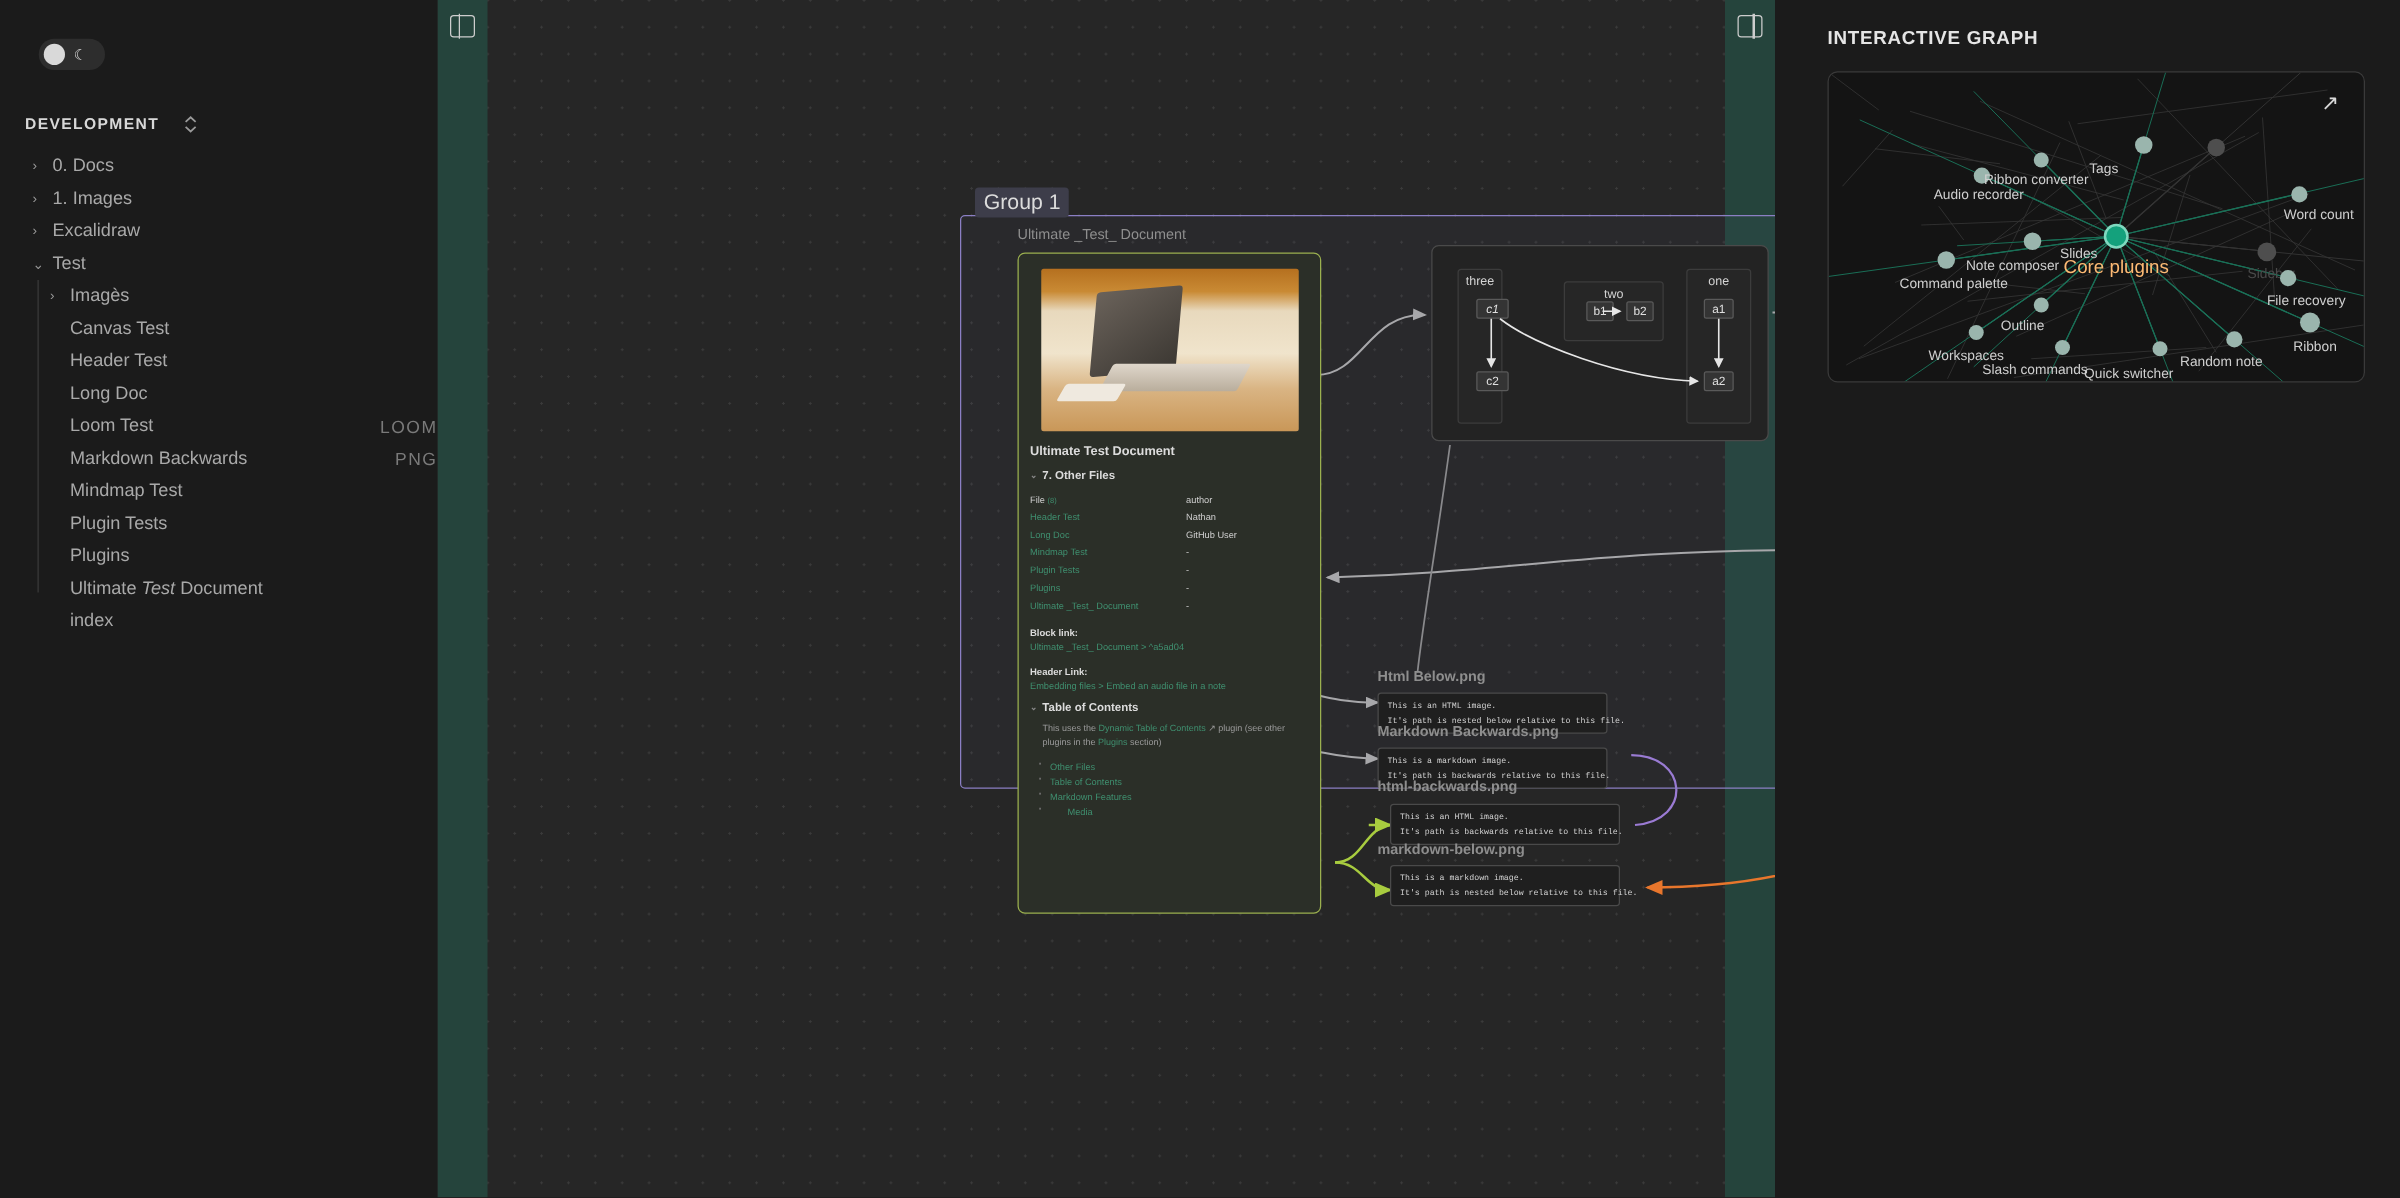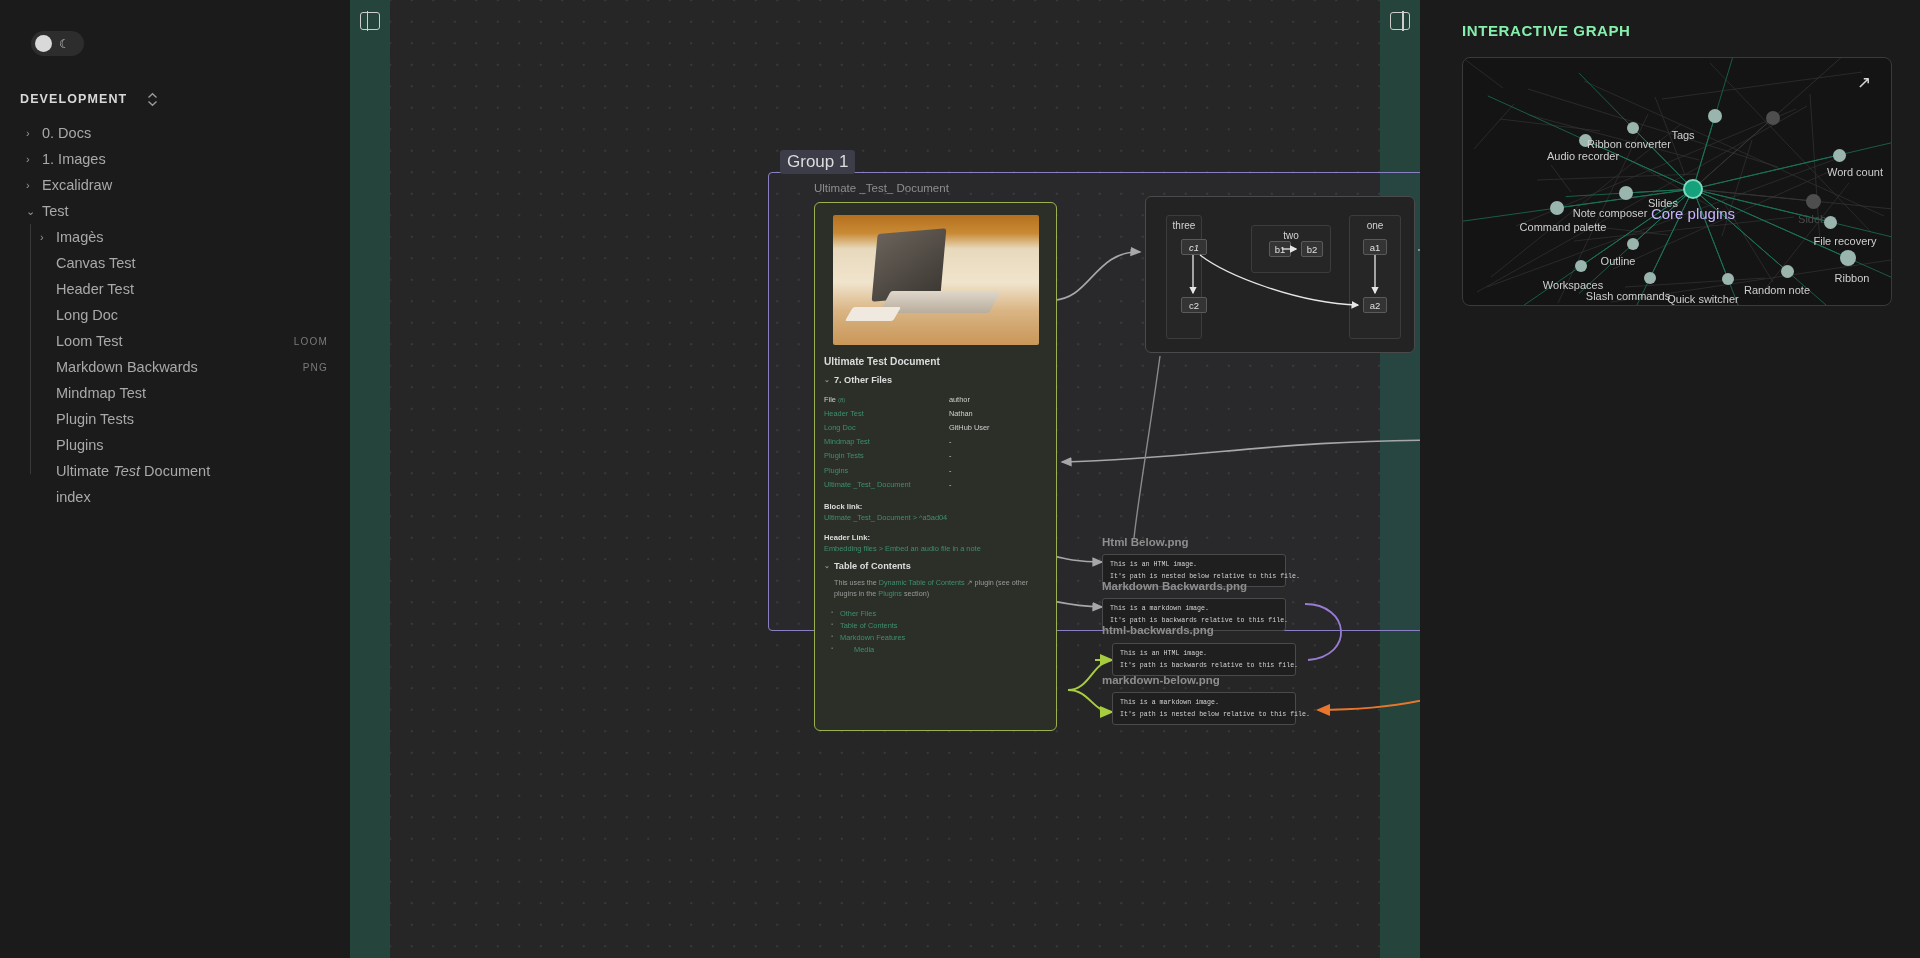--- a/index.html
+++ b/index.html
@@ -64,22 +64,22 @@
   .nav-item.active::before {
     content: ""; position: absolute; left: 28px; top: 1px;
     width: 2px; height: 24px; background: #31a07a;
   }
   .nav-children { position: relative; }
   .nav-children::before {
     content:""; position:absolute; left: 30px; top: 0; bottom: 10px;
     width:1px; background:#3a3a3a;
   }
   .tag {
-    margin-left: auto; margin-right: 22px;
-    font-size: 10px; letter-spacing: 1.2px; color: #7a7a7a;
+    margin-left: auto; 
+    font-size: 14px; letter-spacing: 1.2px; color: #7a7a7a;
   }
   .nav-item .lbl em { font-style: italic; }
 
   
   .canvas-wrap {
     position: relative; flex: 1; height: 958px;
     background: #262626;
     overflow: hidden;
   }
   .canvas-dots {
@@ -207,36 +207,36 @@
 
   
   .edges { position:absolute; inset:0; pointer-events:none; }
 
   
   .rightpanel {
     width: 500px; flex: 0 0 500px; height:958px;
     background:#1b1b1b; padding: 22px 0 0 42px; position:relative;
   }
   .rp-title {
-    font-size: 15px; font-weight: bold; letter-spacing: 0.6px; color:#86efac;
+    font-size: 15px; font-weight: bold; letter-spacing: 0.6px; color:#e5e5e5;
   }
   .graph-box {
     margin-top: 18px; width: 430px; height: 249px;
     background:#141414; border:1px solid #3a3a3a; border-radius: 8px;
     position:relative; overflow:hidden;
   }
   .gnode { position:absolute; border-radius:50%; background:#9ab5ad; }
   .gnode.dim { background:#4e4e4e; }
   .gnode.hub { background:#14a17c; border:2px solid #7fd9bf; }
   .glabel {
     position:absolute; font-size: 11px; color:#cfcfcf; white-space:nowrap;
     transform: translateX(-50%);
   }
   .glabel.dim { color:#4a4a4a; }
-  .glabel.hub { font-size: 15px; color:#c4b5fd; }
+  .glabel.hub { font-size: 15px; color:#fdba74; }
   .expand-icon {
     position:absolute; right: 16px; top: 16px; width: 18px; height: 18px;
     color:#d8d8d8; font-size: 17px; line-height: 18px;
   }
 </style>
 </head>
 <body>
 
 <div class="app">
 

